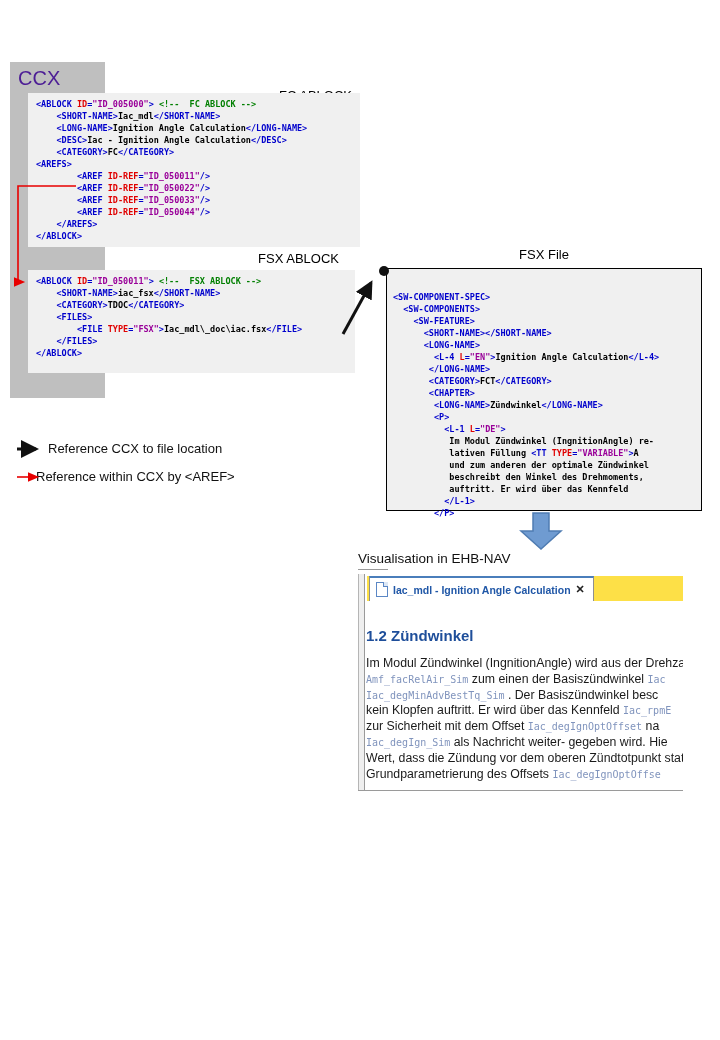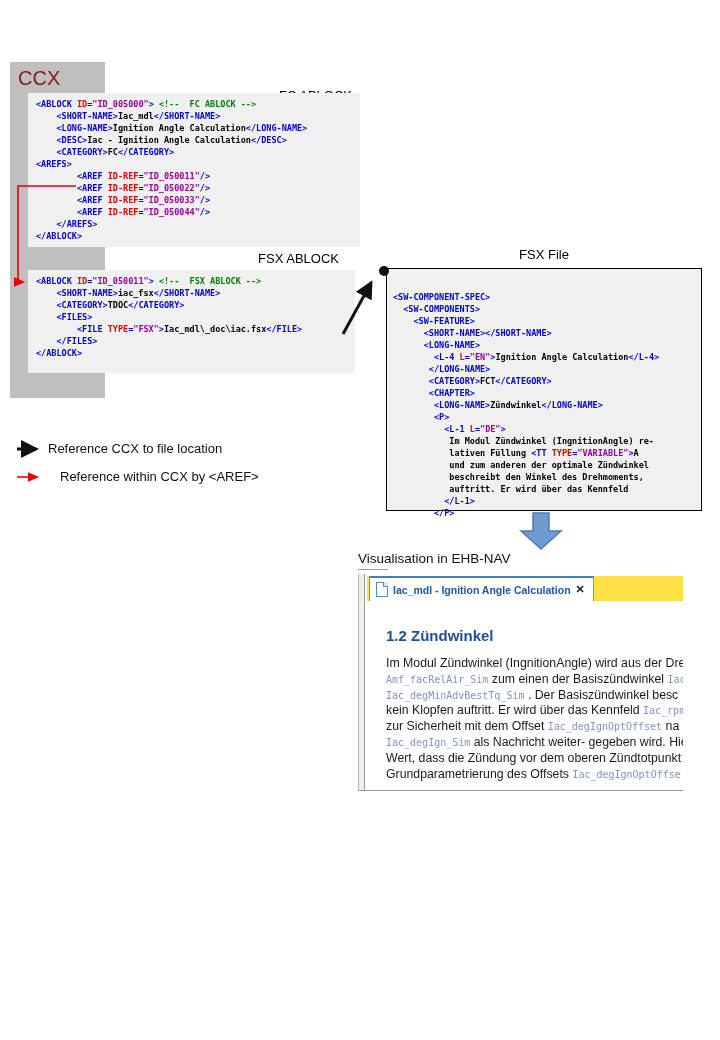--- a/index.html
+++ b/index.html
@@ -2,42 +2,42 @@
 <html><head>
 <meta charset="utf-8">
 <style>
   html,body{margin:0;padding:0;background:#fff;}
   body{width:720px;height:1040px;position:relative;overflow:hidden;
        font-family:"Liberation Sans",sans-serif;color:#000;}
   .abs{position:absolute;}
 
   
   .ccx{left:10px;top:62px;width:95px;height:336px;background:#bfbfbf;}
-  .ccx-label{padding:5px 0 0 8px;font-size:20px;color:#7f1d1d;}
+  .ccx-label{padding:5px 0 0 8px;font-size:20px;color:#4c1d95;}
 
   
   .codebox{background:#f0f0f0;padding:5px 0 0 8px;overflow:hidden;}
   .cb-fc{left:28px;top:93px;width:324px;height:149px;}
   .cb-fsx{left:28px;top:270px;width:319px;height:98px;}
   .panel-fsxfile{left:386px;top:268px;width:316px;height:243px;border:1px solid #000;
                  background:#f0f0f0;padding:22px 0 0 6px;box-sizing:border-box;}
   .cl{white-space:pre;font-family:"DejaVu Sans Mono",monospace;font-weight:bold;
       font-size:8.5px;line-height:12px;}
   .tk-g{color:#0000cc;} .tk-a{color:#e00000;} .tk-v{color:#990099;}
   .tk-t{color:#000;text-align:center;}    .tk-m{color:#007f00;}
 
   
   .blocktitle{font-size:13px;color:#000;}
   .t-fc{left:28px;top:88px;width:324px;text-align:right;}
   .t-fsxab{left:20px;top:251px;width:319px;text-align:right;}
   .t-fsxfile{left:386px;top:247px;width:316px;text-align:center;}
 
   
   .legend-text{font-size:13px;color:#111;}
-  .lg1{left:48px;top:441px;} .lg2{left:60px;top:469px;}
+  .lg1{left:48px;top:441px;} .lg2{left:36px;top:469px;}
 
   
   .vis-caption{left:358px;top:551px;font-size:13.5px;color:#111;}
   .vis-underline{left:358px;top:569px;width:30px;height:1px;background:#9a9a9a;}
 
   
   .ehb{left:358px;top:574px;width:325px;height:217px;background:#fff;
        border-bottom:1px solid #9a9a9a;box-sizing:border-box;overflow:hidden;}
   .ehb-sliver{position:absolute;left:0;top:0;width:7px;height:100%;background:#efefef;
               border-left:1px solid #b5b5b5;border-right:1px solid #9a9a9a;box-sizing:border-box;}
@@ -45,21 +45,21 @@
           border-bottom:1px solid #a8a8a8;}
   .tab{position:absolute;left:2px;top:0;height:25px;background:#fff;
        border:1px solid #8f8f8f;border-top:2px solid #4a7ebb;border-bottom:none;
        display:flex;align-items:center;gap:5px;padding:0 8px 0 6px;box-sizing:border-box;z-index:2;}
   .tab-label{font-size:10.5px;font-weight:bold;color:#2057a7;white-space:nowrap;}
   .tab-close{font-size:11px;font-weight:bold;color:#222;cursor:pointer;line-height:1;}
   .doc-icon{width:10px;height:13px;background:#fff;border:1px solid #5b87c5;position:relative;}
   .doc-icon:before{content:"";position:absolute;right:-1px;top:-1px;width:4px;height:4px;
        background:#dce7f5;border-left:1px solid #5b87c5;border-bottom:1px solid #5b87c5;}
   .ehb-content{position:absolute;left:8px;right:0;top:27px;bottom:1px;background:#fff;
-               padding-left:20px;overflow:hidden;}
+               padding-left:0;overflow:hidden;}
   .ehb-heading{margin-top:26px;font-size:15px;font-weight:bold;color:#1e4e9a;}
   .pl{white-space:pre;font-size:12.3px;line-height:15.8px;color:#1a1a1a;overflow:hidden;}
   .para{margin-top:12px;}
   .pl .mono{font-family:"DejaVu Sans Mono",monospace;font-size:10px;color:#8094bd;}
   .ehb-more{font-size:12px;color:#333;margin-top:-2px;}
 
   svg.overlay{position:absolute;left:0;top:0;width:720px;height:1040px;pointer-events:none;}
 </style>
 </head>
 <body>

